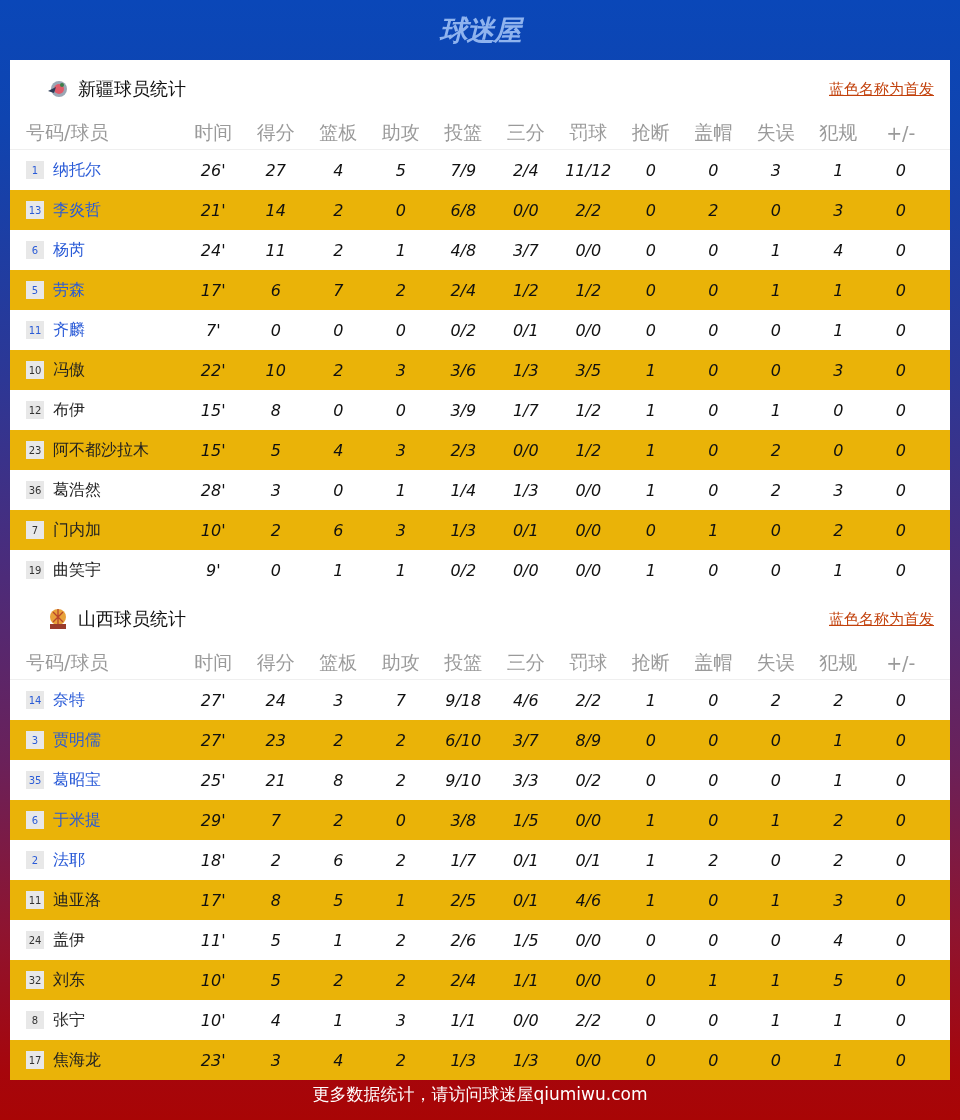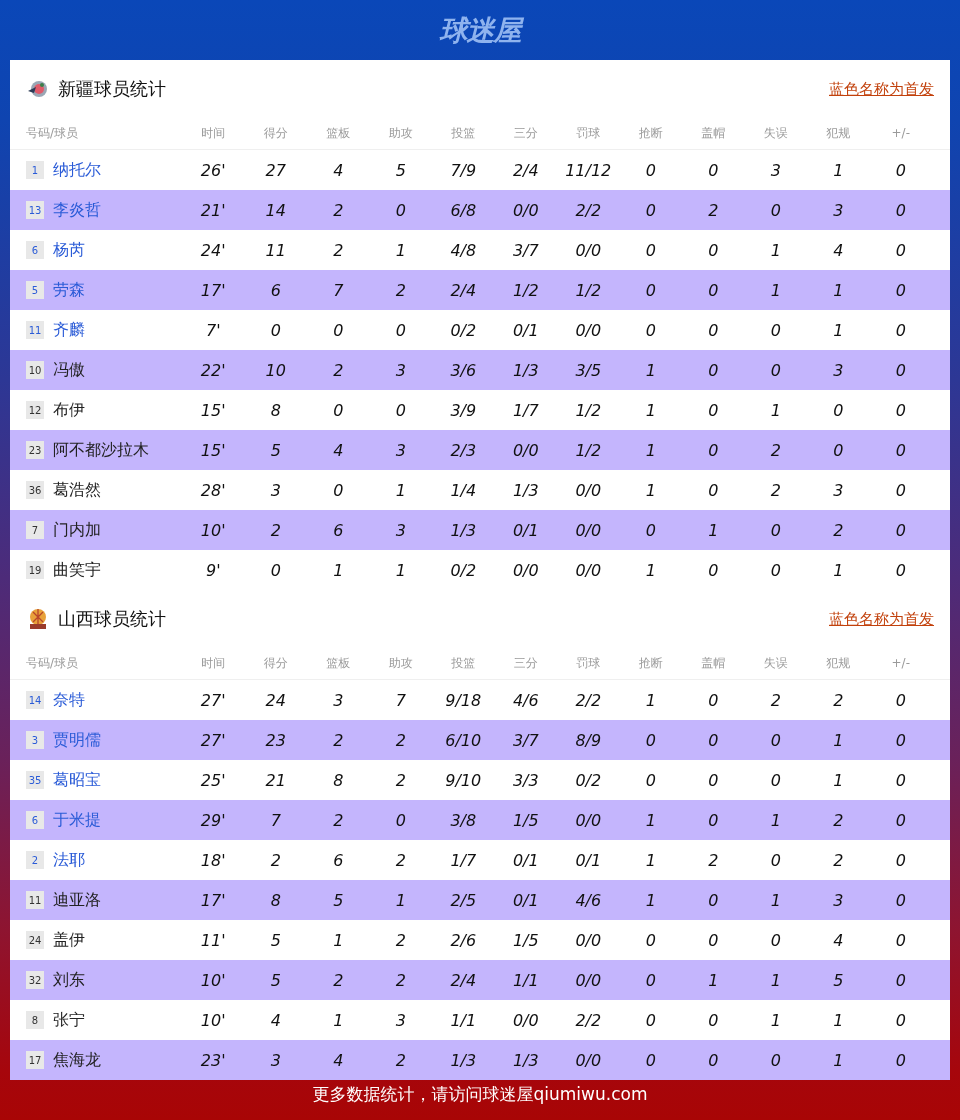--- a/index.html
+++ b/index.html
@@ -17,32 +17,33 @@
     font-size: 28px; color: #8fb3ee; letter-spacing: -1px;
   }
   .panel {
     position: absolute; left: 10px; width: 940px; background: #fff;
   }
   .panel.p1 { top: 60px; height: 530px; }
   .panel.p2 { top: 590px; height: 490px; }
   .team-head {
     height: 58px; display: flex; align-items: center; justify-content: space-between;
     padding: 0 16px 0 16px;
+    margin-left: 20px;
   }
   .team-title { display: flex; align-items: center; gap: 8px; }
   .team-logo {
     width: 24px; height: 24px; display: inline-flex; align-items: center; justify-content: center;
   }
   .team-name { font-size: 18px; color: #111; font-weight: 500; }
   .legend-note { font-size: 15px; color: #c2410c; text-decoration: underline; }
   .row {
     height: 40px; display: flex; align-items: center; font-size: 16px; color: #111;
   }
-  .row.head { color: #9a9a9a; font-size: 12px; border-bottom: 1px solid #efefef; height: 30px; padding-bottom: 1px;}
-  .row.stripe { background: #c4b5fd; }
+  .row.head { color: #9a9a9a; font-size: 19px; border-bottom: 1px solid #efefef; height: 30px; padding-bottom: 1px;}
+  .row.stripe { background: #eab308; }
   .c-player { width: 172px; padding-left: 16px; display: flex; align-items: center; box-sizing: border-box; }
   .c { width: 62.5px; text-align: center; font-style: italic; }
   .row.head .c { font-style: normal; }
   .num-badge {
     width: 18px; height: 18px; background: #e8e8e8; font-size: 10px; color: #333;
     display: inline-flex; align-items: center; justify-content: center; margin-right: 9px; font-style: normal;
   }
   .num-badge.starter { color: #2a5bd7; }
   .pname { font-size: 16px; color: #222; }
   .pname.starter { color: #2a5bd7; }

